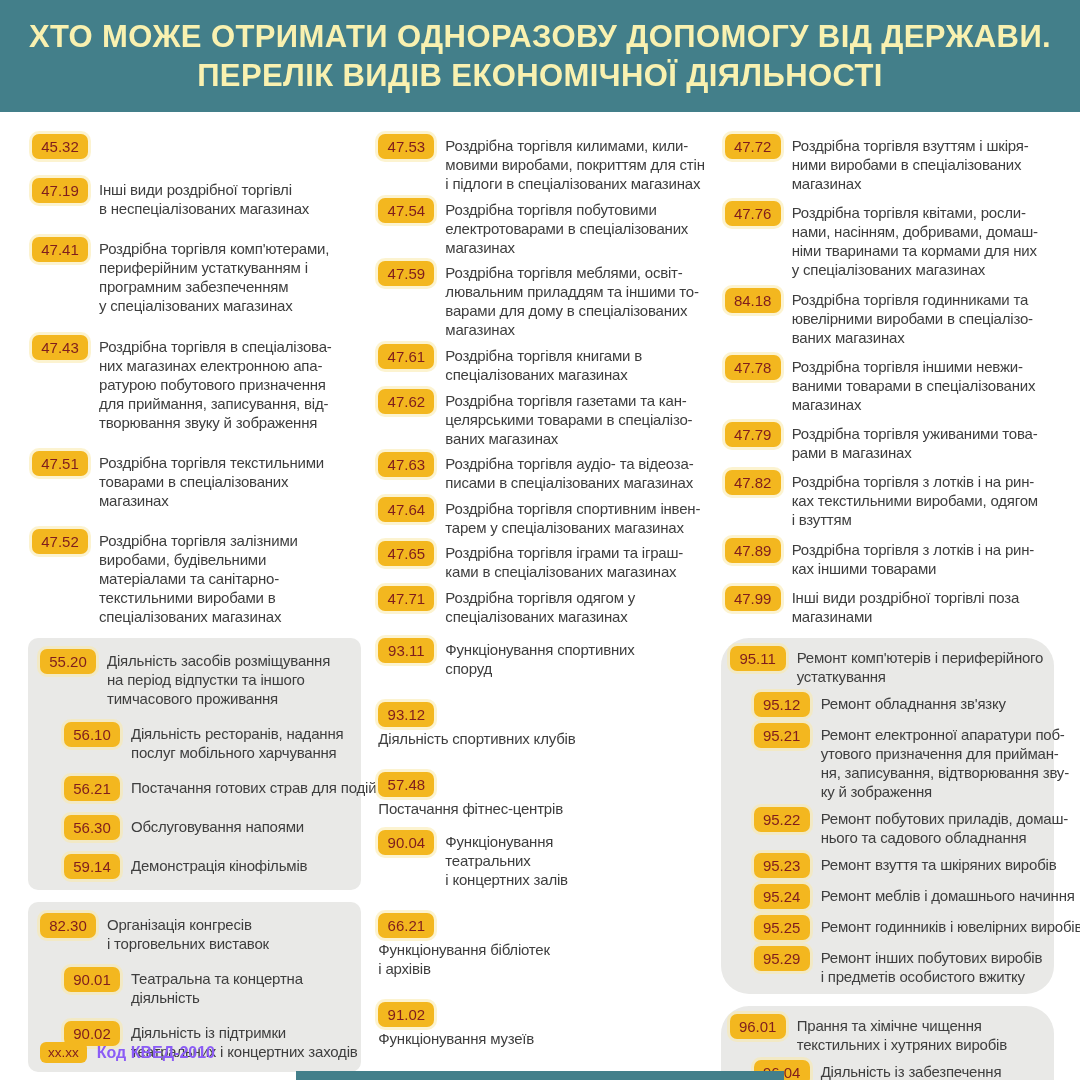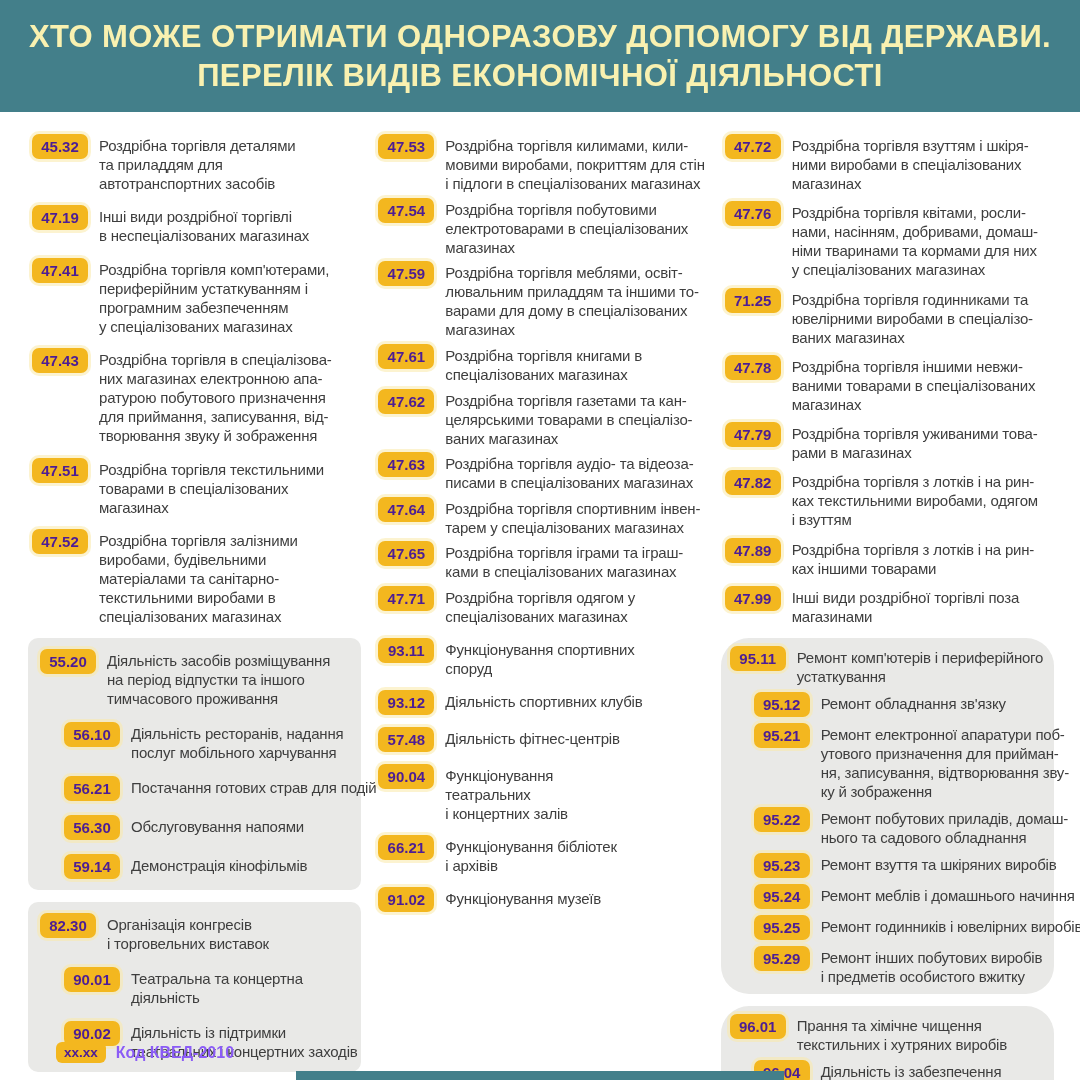--- a/index.html
+++ b/index.html
@@ -45,42 +45,42 @@
     display:flex;flex-direction:column;justify-content:space-between;
   }
   .panel{
     background:var(--panel-gray);
     border-radius:10px;
     padding:11px 8px 11px 12px;
   }
   .panel .item + .item{margin-top:14px;padding-left:24px;}
   .panel.compact{padding:8px 6px 8px 9px;border-radius:28px;}
   .panel.compact .item + .item{margin-top:6px;}
-  .block.plain:not(.fixed) .item + .item{margin-top:12px;}
+  .block.plain:not(.fixed) .item + .item{margin-top:24px;flex-direction:column;}
   .item{display:flex;align-items:flex-start;}
   .badge{
     background:var(--badge-yellow);
-    color:#4c1d95;
-    font-weight:bold;
+    color:#7f1d1d;
+    font-weight:normal;
     font-size:15px;
     min-width:56px;height:25px;
     border-radius:7px;
     display:flex;align-items:center;justify-content:center;
     margin-right:11px;flex-shrink:0;
     box-shadow:0 0 0 3px rgba(250,233,170,0.55);
   }
   .desc{
     font-size:15px;
     line-height:19px;
     letter-spacing:-0.2px;
     padding-top:2px;
     white-space:nowrap;
   }
   .footer{
-    position:absolute;left:44px;top:1042px;
+    position:absolute;left:28px;top:1042px;
     display:flex;align-items:center;padding-left:12px;
   }
   .badge-small{
     min-width:0;height:21px;
     padding:0 8px;
     font-size:13.5px;
     border-radius:6px;
     margin-right:10px;
     box-shadow:none;
   }
@@ -97,21 +97,20 @@
 <div class="header">
   <div class="t">ХТО МОЖЕ ОТРИМАТИ ОДНОРАЗОВУ ДОПОМОГУ ВІД ДЕРЖАВИ.</div>
   <div class="t">ПЕРЕЛІК ВИДІВ ЕКОНОМІЧНОЇ ДІЯЛЬНОСТІ</div>
 </div>
 
 <div class="columns">
     <div class="column">
       <div class="block plain fixed">
         <div class="item">
           <span class="badge">45.32</span>
-          <span class="desc">Роздрібна торгівля деталями<br>та приладдям для<br>автотранспортних засобів</span>
         </div>
         <div class="item">
           <span class="badge">47.19</span>
           <span class="desc">Інші види роздрібної торгівлі<br>в неспеціалізованих магазинах</span>
         </div>
         <div class="item">
           <span class="badge">47.41</span>
           <span class="desc">Роздрібна торгівля комп'ютерами,<br>периферійним устаткуванням і<br>програмним забезпеченням<br>у спеціалізованих магазинах</span>
         </div>
         <div class="item">
@@ -207,21 +206,21 @@
         <div class="item">
           <span class="badge">93.11</span>
           <span class="desc">Функціонування спортивних<br>споруд</span>
         </div>
         <div class="item">
           <span class="badge">93.12</span>
           <span class="desc">Діяльність спортивних клубів</span>
         </div>
         <div class="item">
           <span class="badge">57.48</span>
-          <span class="desc">Діяльність фітнес-центрів</span>
+          <span class="desc">Постачання фітнес-центрів</span>
         </div>
       </div>
       <div class="block plain">
         <div class="item">
           <span class="badge">90.04</span>
           <span class="desc">Функціонування<br>театральних<br>і концертних залів</span>
         </div>
         <div class="item">
           <span class="badge">66.21</span>
           <span class="desc">Функціонування бібліотек<br>і архівів</span>
@@ -236,21 +235,21 @@
       <div class="block plain fixed">
         <div class="item">
           <span class="badge">47.72</span>
           <span class="desc">Роздрібна торгівля взуттям і шкіря-<br>ними виробами в спеціалізованих<br>магазинах</span>
         </div>
         <div class="item">
           <span class="badge">47.76</span>
           <span class="desc">Роздрібна торгівля квітами, росли-<br>нами, насінням, добривами, домаш-<br>німи тваринами та кормами для них<br>у спеціалізованих магазинах</span>
         </div>
         <div class="item">
-          <span class="badge">71.25</span>
+          <span class="badge">84.18</span>
           <span class="desc">Роздрібна торгівля годинниками та<br>ювелірними виробами в спеціалізо-<br>ваних магазинах</span>
         </div>
         <div class="item">
           <span class="badge">47.78</span>
           <span class="desc">Роздрібна торгівля іншими невжи-<br>ваними товарами в спеціалізованих<br>магазинах</span>
         </div>
         <div class="item">
           <span class="badge">47.79</span>
           <span class="desc">Роздрібна торгівля уживаними това-<br>рами в магазинах</span>
         </div>

